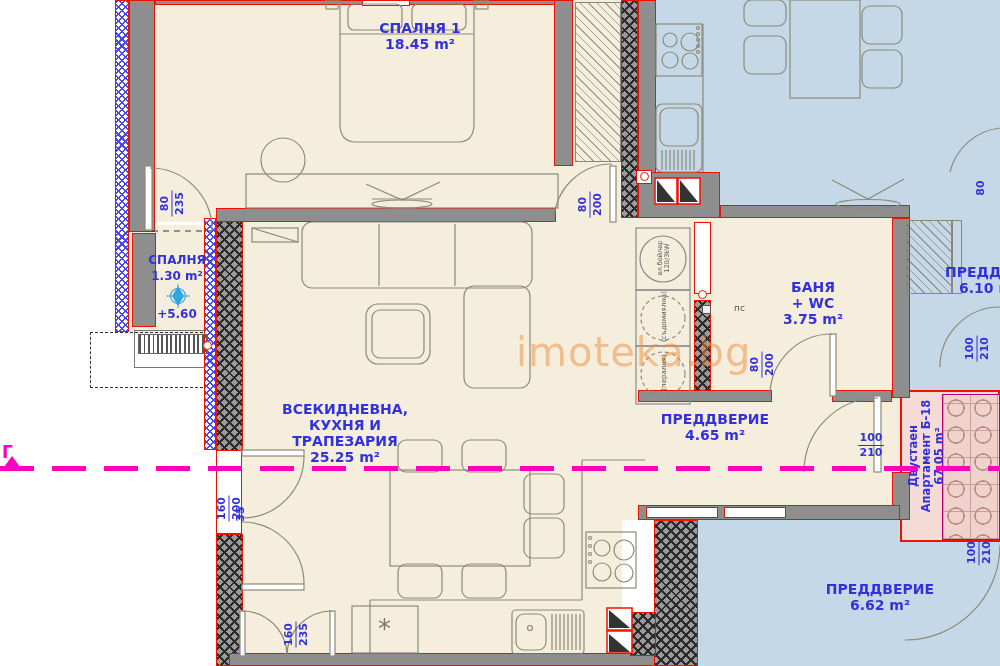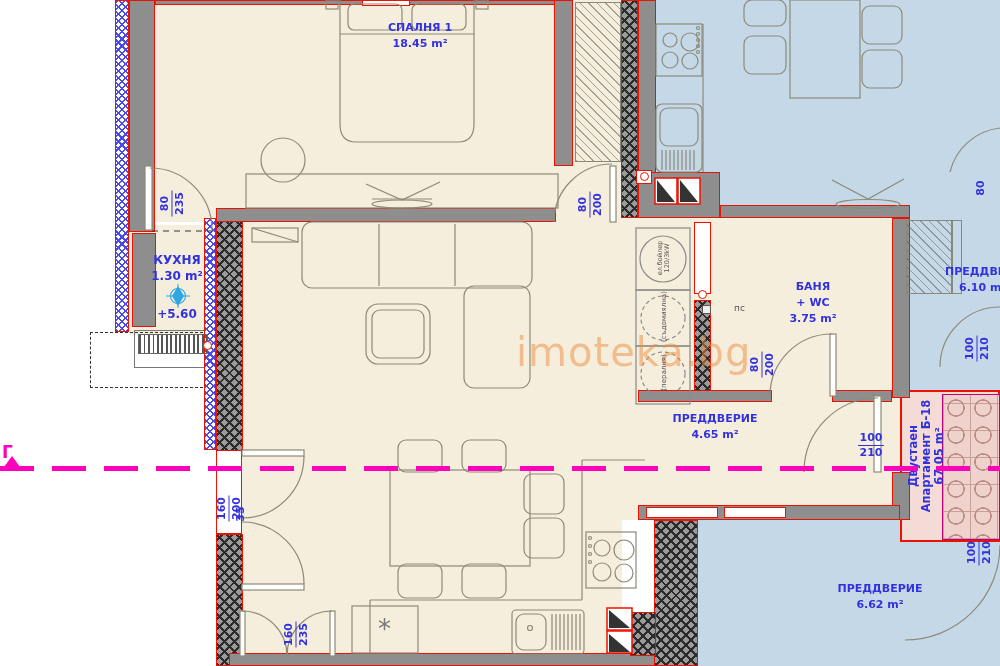--- a/index.html
+++ b/index.html
@@ -28,21 +28,21 @@
   .dh{border:1px solid #8a8878;z-index:5;
      background-image:repeating-linear-gradient(45deg,rgba(100,100,90,.55) 0 1px,transparent 1px 6px);}
   .win{background:#fff;border:1px solid #ee1100;z-index:6;}
   .frame{border:1px solid #8a8878;z-index:5;}
   .rdot{width:9px;height:9px;border-radius:50%;background:#fff;border:1.5px solid #ee1100;z-index:12;}
   .dashedrect{border:1.5px dashed #333;z-index:4;}
   .slab{border:1px solid #777;z-index:4;}
   .radiator{background:repeating-linear-gradient(90deg,#555 0 1.5px,transparent 1.5px 4.5px);
      border:1px solid #666;z-index:5;}
   
-  .lbl{position:absolute;color:#3232dd;font-weight:bold;font-size:11px;line-height:16px;
+  .lbl{position:absolute;color:#3232dd;font-weight:bold;font-size:14px;line-height:16px;
        text-align:center;white-space:nowrap;z-index:25;}
   .vtext{position:absolute;color:#3232dd;font-weight:bold;font-size:11.5px;line-height:13px;
        text-align:center;white-space:nowrap;transform:rotate(-90deg);z-index:25;}
   .vdim,.hdim{position:absolute;display:flex;flex-direction:column;align-items:center;
        width:40px;color:#3232dd;font-weight:bold;font-size:11px;line-height:12px;z-index:26;}
   .vdim{transform:rotate(-90deg);}
   .bar{width:26px;border-top:1.5px solid #3232dd;height:0;margin:1px 0;}
   .tiny{position:absolute;color:#555;font-size:6.5px;line-height:7px;text-align:center;
        white-space:nowrap;transform:rotate(-90deg);z-index:25;}
   .ps{position:absolute;color:#555;font-size:9px;z-index:25;}
@@ -233,25 +233,31 @@
     <line x1="178" y1="284" x2="178" y2="308" stroke="#2ea7e2" stroke-width="1"></line>
   </svg>
 
   <div class="wmsite">imoteka.bg</div>
 
   <div class="lbl" style="left:340px;top:20px;width:160px">
     <div>СПАЛНЯ 1</div>
       <div>18.45 m²</div>
   </div>
   <div class="lbl" style="left:127px;top:252px;width:100px;font-size:12px">
-    <div>КУХНЯ</div>
+    <div>СПАЛНЯ</div>
       <div>1.30 m²</div>
   </div>
   <div class="lbl" style="left:127px;top:306px;width:100px;font-size:12px">
     <div>+5.60</div>
+  </div>
+  <div class="lbl" style="left:260px;top:401px;width:170px">
+    <div>ВСЕКИДНЕВНА,</div>
+    <div>КУХНЯ И</div>
+    <div>ТРАПЕЗАРИЯ</div>
+    <div>25.25 m²</div>
   </div>
   <div class="lbl" style="left:753px;top:279px;width:120px">
     <div>БАНЯ</div>
     <div>+ WC</div>
     <div>3.75 m²</div>
   </div>
   <div class="lbl" style="left:635px;top:411px;width:160px">
     <div>ПРЕДДВЕРИЕ</div>
       <div>4.65 m²</div>
   </div>

